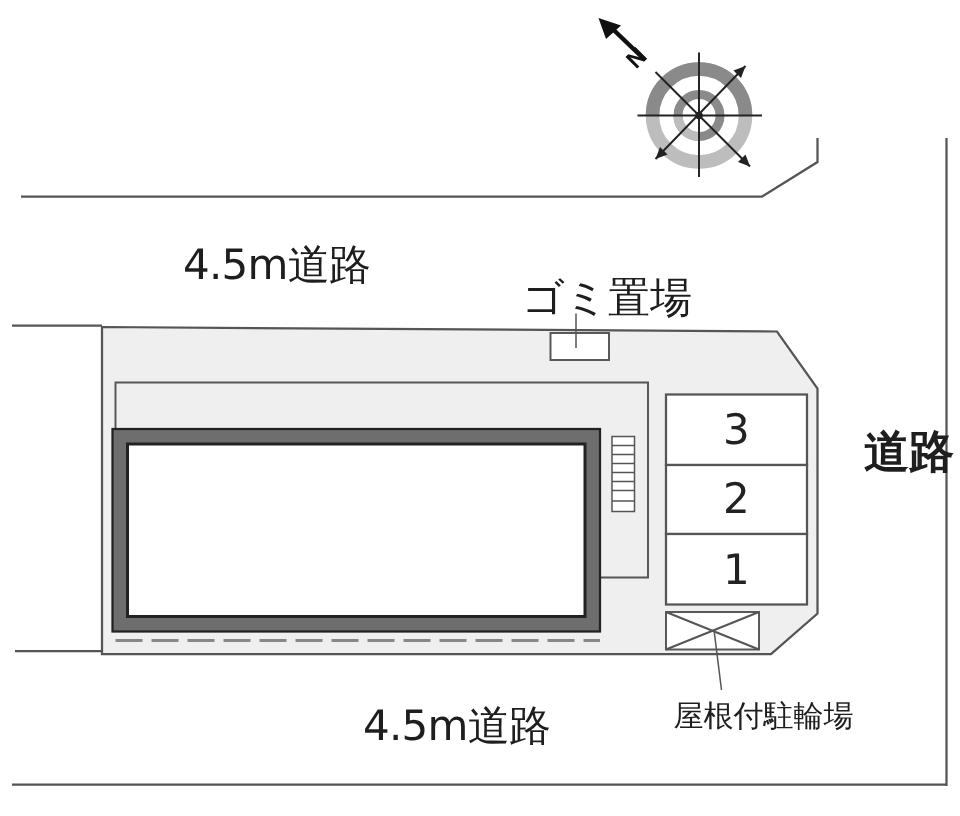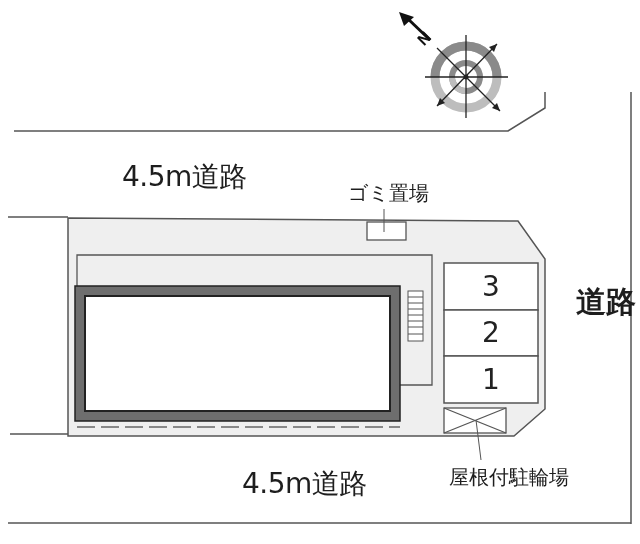--- a/index.html
+++ b/index.html
@@ -3,21 +3,21 @@
 <meta charset="utf-8">
 <style>
   html, body { margin: 0; padding: 0; background: #ffffff; }
   body { width: 640px; height: 544px; position: relative; overflow: hidden;
          font-family: "DejaVu Sans", "Liberation Sans", sans-serif; color: #222; }
   svg { position: absolute; left: 0; top: 0; }
   .label { position: absolute; white-space: nowrap; color: #1e1e1e; }
   .road-top { left: 122px; top: 158px; font-size: 28px; letter-spacing: -0.5px; }
   .road-bottom { left: 242px; top: 465px; font-size: 28px; letter-spacing: -0.5px; }
   .road-right { left: 576px; top: 285px; font-size: 30px; line-height: 34px; width: 34px; font-weight: bold; text-align: center; }
-  .garbage { left: 348px; top: 180px; font-size: 20px; }
+  .garbage { left: 348px; top: 180px; font-size: 28px; }
   .bike { left: 449px; top: 464px; font-size: 20px; }
   .num { position: absolute; font-size: 28px; width: 94px; text-align: center; color: #222; }
 </style>
 </head>
 <body>
 
 <svg width="640" height="544" viewBox="0 0 640 544">
 
   <g stroke="#555" stroke-width="1.5" fill="none">
     <polyline points="14,131 508,131 545,108 545,92"></polyline>

